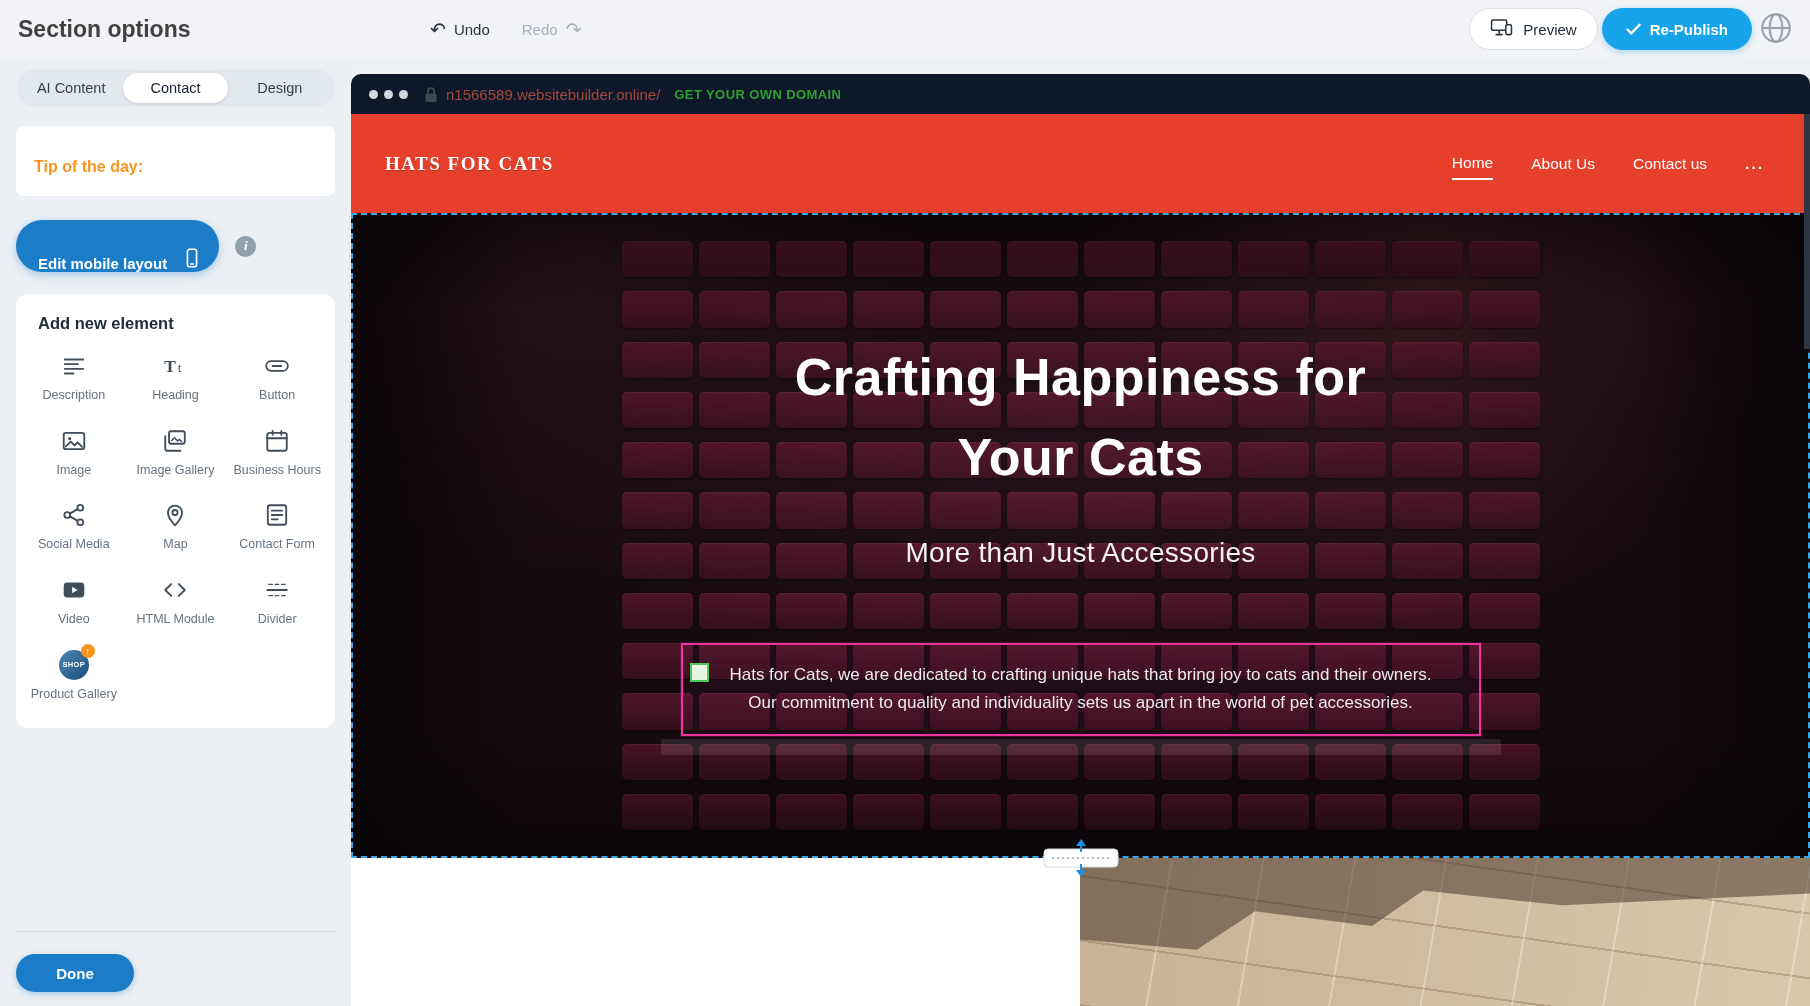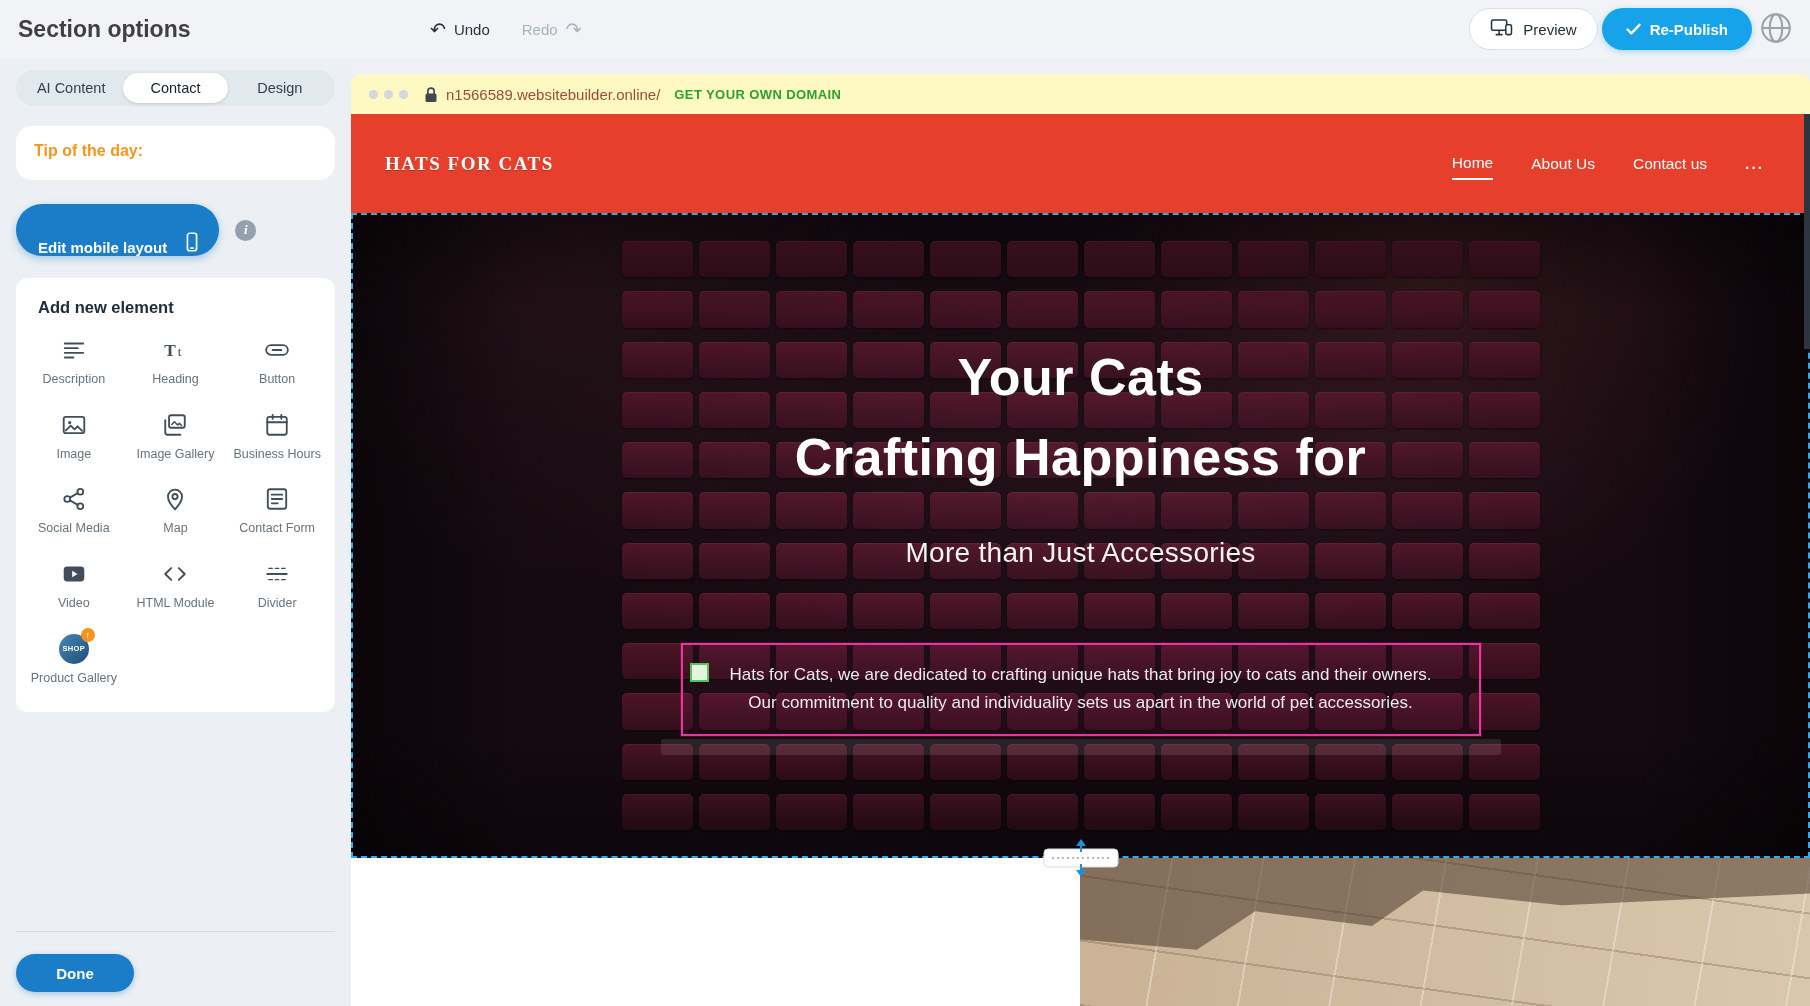--- a/index.html
+++ b/index.html
@@ -22,42 +22,42 @@
   .globe-btn { width:40px; height:40px; display:flex; align-items:center; justify-content:center; padding:0; }
 
   
   .body-row { flex:1; display:flex; min-height:0; }
 
   
   .sidebar { flex:0 0 351px; background:#ecf0f4; display:flex; flex-direction:column; padding:12px 16px 14px; }
   .seg-tabs { display:flex; background:#e1e8ee; border-radius:18px; padding:3px; height:36px; }
   .seg-tab { flex:1; border-radius:15px; font-size:14.5px; color:#333f4b; padding:0 6px; }
   .seg-tab.active { background:#fff; color:#16212c; box-shadow:0 1px 3px rgba(20,30,40,.14); }
-  .tip-card { margin-top:20px; background:#fff; border-radius:16px; padding:16px 18px 20px; }
+  .tip-card { margin-top:20px; background:#fff; border-radius:8px; padding:32px 18px 20px; }
   .tip-title { color:#f7941d; font-weight:bold; font-size:16px; }
   .tip-body { margin-top:10px; font-size:13.5px; line-height:1.5; color:#5a6a7a; }
   .mobile-row { margin-top:24px; display:flex; align-items:center; gap:16px; }
   .btn-mobile { display:flex; align-items:flex-end; gap:14px; height:52px; padding:0 16px 0 22px; background:#1b7cc8; border-radius:26px; color:#ffffff; font-weight:bold; font-size:15px; box-shadow:0 3px 8px rgba(27,124,200,.35); }
   .info-dot { width:21px; height:21px; border-radius:50%; background:#93a0ad; color:#fff; font-size:13px; font-weight:bold; display:flex; align-items:center; justify-content:center; font-family:"Liberation Serif",serif; font-style:italic; }
   .add-card { margin-top:22px; background:#fff; border-radius:12px; padding:20px 8px 26px; }
   .add-title { font-size:16.5px; color:#212d39; font-weight:bold; margin:0 0 18px 14px; }
   .palette { display:grid; grid-template-columns:repeat(3,1fr); row-gap:22px; column-gap:2px; }
   .palette-item { display:flex; flex-direction:column; align-items:center; gap:7px; }
   .palette-icon { height:30px; display:flex; align-items:center; justify-content:center; color:#414d59; }
   .palette-label { font-size:12.5px; color:#67737f; text-align:center; line-height:1.25; max-width:88px; }
   .shop-circle { position:relative; width:30px; height:30px; border-radius:50%; background:linear-gradient(135deg,#4a86b4,#1d4e7a); display:flex; align-items:center; justify-content:center; }
   .shop-text { color:#fff; font-size:7.5px; font-weight:bold; letter-spacing:.4px; }
   .shop-badge { position:absolute; top:-6px; right:-6px; width:14px; height:14px; border-radius:50%; background:#f7941d; color:#fff; font-size:9px; display:flex; align-items:center; justify-content:center; }
   .flex-spacer { flex:1; }
   .sidebar-divider { height:1px; background:#d3dae1; margin-bottom:22px; }
   .btn-done { width:118px; height:38px; border-radius:19px; background:#1b7cc8; color:#fff; font-weight:bold; font-size:15px; box-shadow:0 2px 6px rgba(27,124,200,.35); }
 
   
   .canvas { flex:1; min-width:0; display:flex; flex-direction:column; background:#edf1f5; padding-top:16px; }
-  .browser-bar { flex:0 0 40px; display:flex; align-items:center; background:#fef9c3; border-radius:10px 10px 0 0; padding:0 18px; }
+  .browser-bar { flex:0 0 40px; display:flex; align-items:center; background:#0f172a; border-radius:10px 10px 0 0; padding:0 18px; }
   .dots { display:flex; gap:6px; margin-right:16px; }
   .dots i { width:9px; height:9px; border-radius:50%; background:#d2d8de; }
   .lock { display:flex; align-items:center; }
   .url { margin-left:8px; font-size:15px; color:#a14a3a; }
   .domain-link { margin-left:14px; font-size:13px; font-weight:bold; color:#2da02d; letter-spacing:.4px; text-decoration:none; }
 
   .preview { flex:1; position:relative; display:flex; flex-direction:column; background:#fff; overflow:hidden; }
 
   
   .site-header { flex:0 0 99px; display:flex; align-items:center; padding:0 46px 0 34px; background:#e6402c; }
@@ -480,22 +480,22 @@
               <div class="tile" data-interactable="false"></div>
               <div class="tile" data-interactable="false"></div>
               <div class="tile" data-interactable="false"></div>
               <div class="tile" data-interactable="false"></div>
               <div class="tile" data-interactable="false"></div>
             </div>
           <div class="vignette" data-interactable="false"></div>
 
           <div class="hero-text" data-interactable="false">
             <h1 data-interactable="true">
+              <span data-interactable="false">Crafting Happiness for</span>
               <span data-interactable="false">Your Cats</span>
-              <span data-interactable="false">Crafting Happiness for</span>
             </h1>
             <div class="sub" data-interactable="true">More than Just Accessories</div>
           </div>
 
           <div class="ghost-bar" data-interactable="false"></div>
 
           <div class="selected-para" data-interactable="true">
             <span class="green-handle" data-interactable="true"></span>
             <p data-interactable="false">
               <span data-interactable="false">Hats for Cats, we are dedicated to crafting unique hats that bring joy to cats and their owners.</span>

